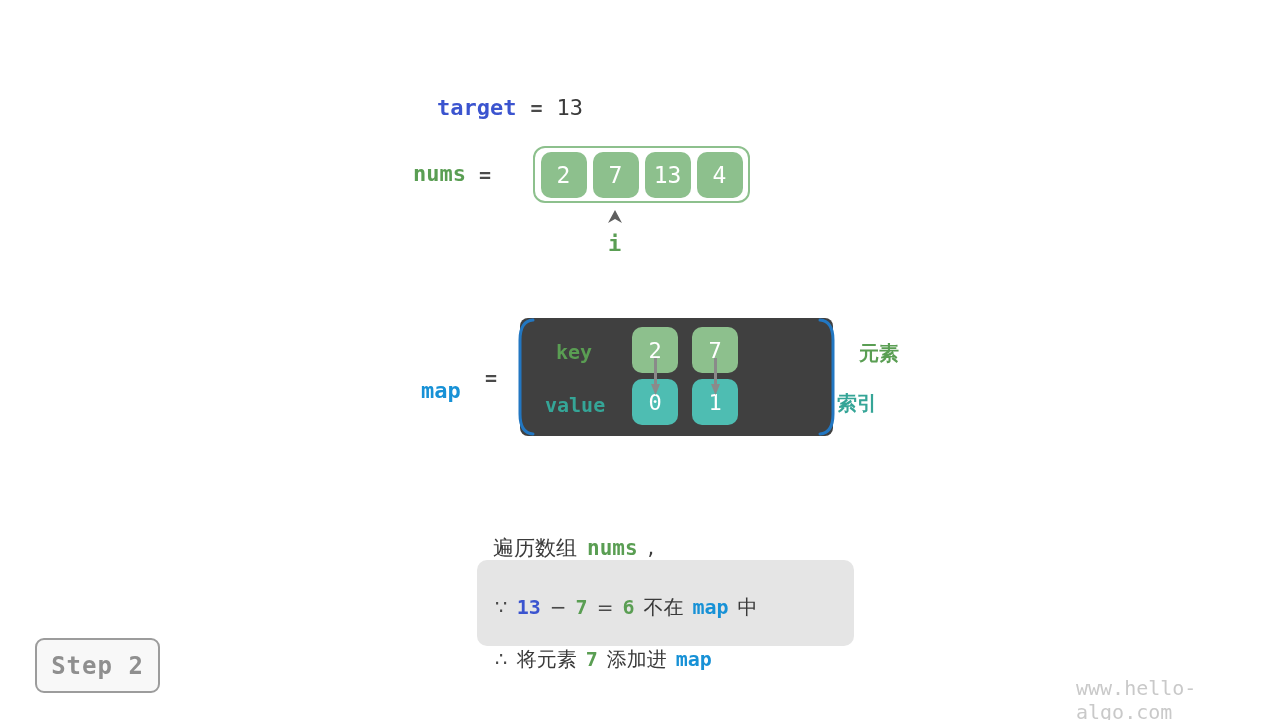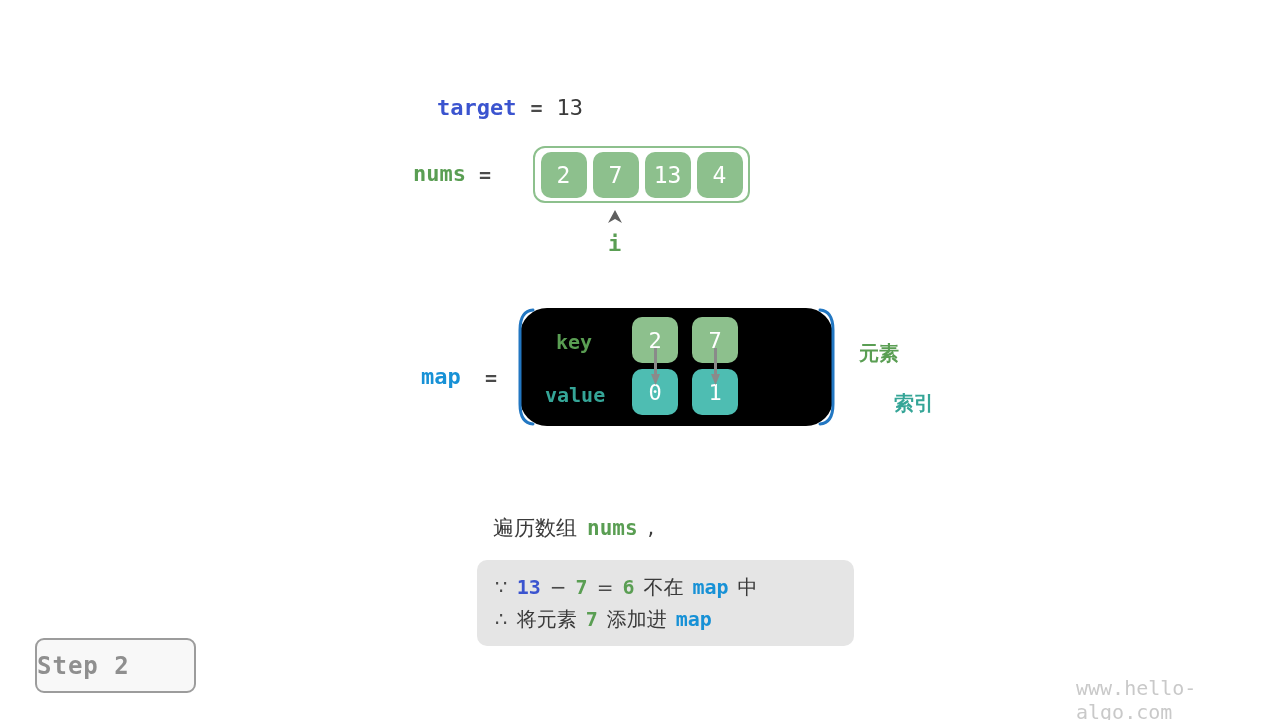--- a/index.html
+++ b/index.html
@@ -7,44 +7,44 @@
   body {
     font-family: "DejaVu Sans", "Liberation Sans", sans-serif;
     width: 1280px; height: 720px; position: relative; overflow: hidden;
   }
   .abs { position: absolute; }
 
   
   .code-label { font-family: "DejaVu Sans Mono", "Liberation Mono", monospace; font-weight: bold; font-size: 22px; }
   .c-indigo { color: #3b54cf; }
   .c-green  { color: #5a9e53; }
-  .c-azure  { color: #1791d6; }
+  .c-azure  { color: #1791d6; margin-top: 14px; }
   .c-teal   { color: #35a597; }
-  .c-dark   { color: #3a3a3a; }
+  .c-dark   { color: #3a3a3a; margin-top: 20px; }
   .c-sym    { color: #4a4a4a; }
 
   .eq { font-family: "DejaVu Sans Mono", "Liberation Mono", monospace; font-weight: 600; font-size: 20px; color: #4a4a4a; }
   .plain-val { font-family: "DejaVu Sans Mono", "Liberation Mono", monospace; font-size: 22px; color: #3a3a3a; }
 
   
   .array-frame {
     left: 533px; top: 146px; width: 217px; height: 57px;
     border: 2px solid #8dc08d; border-radius: 12px; background: #ffffff;
     display: flex; align-items: center; justify-content: center; gap: 6px;
   }
   .cell {
     width: 46px; height: 46px; border-radius: 10px; background: #8dc08d;
     color: #ffffff; font-family: "DejaVu Sans Mono", "Liberation Mono", monospace;
     font-size: 23px; display: flex; align-items: center; justify-content: center;
   }
 
   
   .map-frame {
-    left: 520px; top: 308px; width: 313px; height: 118px;
-    background: #000000; border-radius: 27px;
+    left: 520px; top: 318px; width: 313px; height: 118px;
+    background: #404040; border-radius: 8px;
   }
   .bracket { position: absolute; top: 0; }
   .bracket.left  { left: -3px; }
   .bracket.right { right: -3px; }
   .kv-label { position: absolute; font-family: "DejaVu Sans Mono", "Liberation Mono", monospace; font-weight: bold; font-size: 20px; }
   .kv-cell {
     position: absolute; width: 46px; height: 46px; border-radius: 10px;
     color: #ffffff; font-family: "DejaVu Sans Mono", "Liberation Mono", monospace;
     font-size: 22px; display: flex; align-items: center; justify-content: center;
   }
@@ -61,23 +61,23 @@
   
   .note-box {
     left: 477px; top: 560px; width: 377px; height: 86px;
     background: #e5e5e5; border-radius: 10px; padding: 11px 0 0 18px;
   }
   .note-line { display: flex; align-items: baseline; gap: 9px; font-size: 20px; line-height: 32px; }
   .note-line .num { font-family: "DejaVu Sans Mono", "Liberation Mono", monospace; font-weight: bold; font-size: 20px; }
 
   
   .step-badge {
-    left: 35px; top: 638px; width: 161px; height: 55px;
+    left: 35px; top: 638px; width: 125px; height: 55px;
     background: #f8f8f8; border: 2px solid #9c9c9c; border-radius: 9px;
-    display: flex; align-items: center; 
+    display: flex; align-items: center; justify-content: center;
   }
   .step-badge span {
     font-family: "DejaVu Sans Mono", "Liberation Mono", monospace;
     font-weight: bold; font-size: 24px; color: #8f8f8f; letter-spacing: 1px;
   }
 
   .watermark {
     left: 1076px; top: 676px;
     font-family: "DejaVu Sans Mono", "Liberation Mono", monospace;
     font-size: 20px; color: #c9c9c9;
@@ -131,21 +131,21 @@
     <line x1="4.5" y1="0" x2="4.5" y2="27" stroke="#8a8a8a" stroke-width="3"></line>
     <polygon points="0,26 9,26 4.5,37" fill="#8a8a8a"></polygon>
   </svg>
   <svg class="kv-arrow" style="left:191px;" width="9" height="37" viewBox="0 0 9 37">
     <line x1="4.5" y1="0" x2="4.5" y2="27" stroke="#8a8a8a" stroke-width="3"></line>
     <polygon points="0,26 9,26 4.5,37" fill="#8a8a8a"></polygon>
   </svg>
 </div>
 
 <span class="abs cjk-label c-green" style="left:859px; top:340px;">元素</span>
-<span class="abs cjk-label c-teal" style="left:894px; top:390px;">索引</span>
+<span class="abs cjk-label c-teal" style="left:837px; top:390px;">索引</span>
 
 <div class="abs caption">
   <span class="c-dark">遍历数组</span>
   <span class="code c-green">nums</span>
   <span class="c-dark">,</span>
 </div>
 
 <div class="abs note-box">
   <div class="note-line">
     <span class="c-sym">∵</span>

